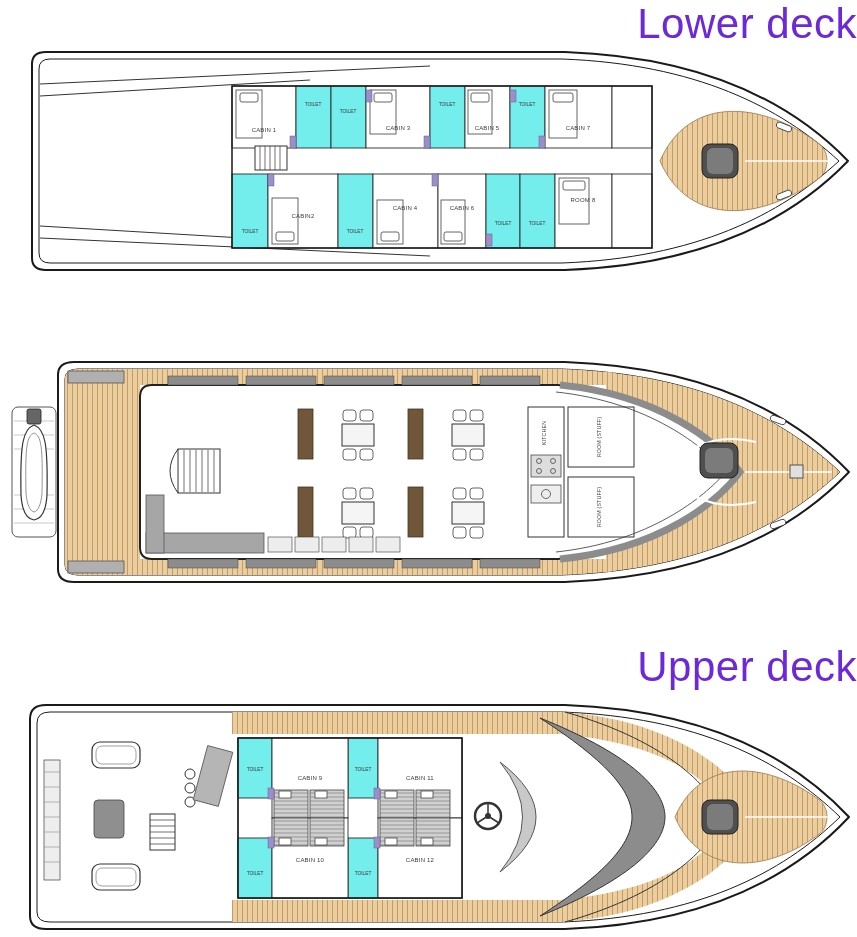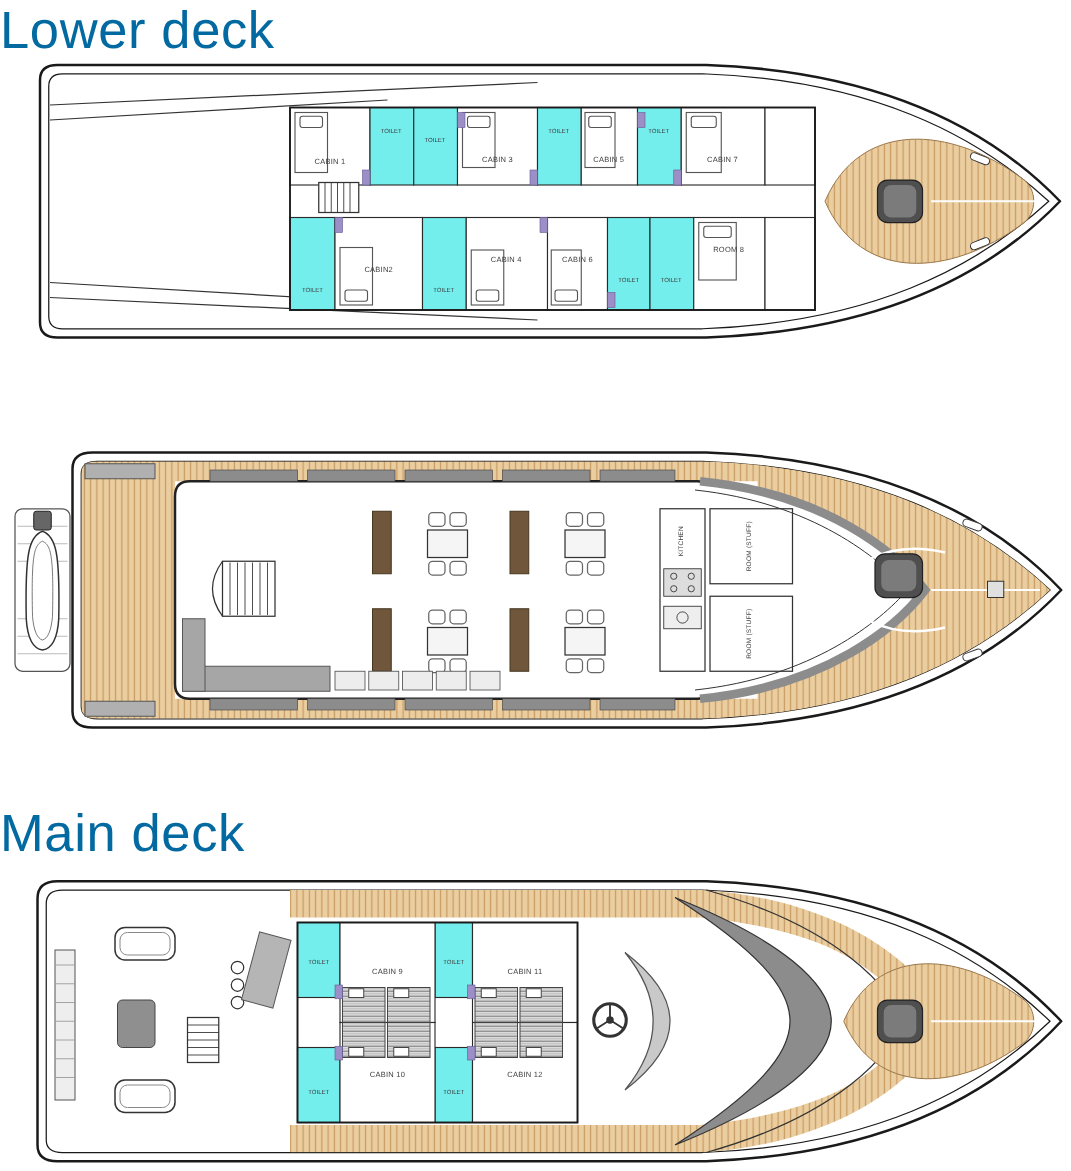--- a/index.html
+++ b/index.html
@@ -1,19 +1,19 @@
 <!DOCTYPE html>
 <html><head>
 <meta charset="utf-8">
 <style>
   html,body{margin:0;padding:0;background:#fff;}
   .canvas{position:relative;width:857px;height:937px;background:#fff;overflow:hidden;
           font-family:"Liberation Sans",sans-serif;}
   .deck-title{position:absolute;left:0;width:100%;height:48px;line-height:48px;
-              text-align:left;font-size:42px;font-weight:400;color:#0369a1;letter-spacing:.5px;}
+              text-align:right;font-size:42px;font-weight:400;color:#6d28d9;letter-spacing:.5px;}
   .deck-svg{position:absolute;left:0;}
   svg text{font-family:"Liberation Sans",sans-serif;fill:#3c3c3c;}
   .room-label{font-size:6px;letter-spacing:.2px;}
   .toilet-label{font-size:4.8px;}
   .vlabel{font-size:5.2px;letter-spacing:.2px;}
 </style>
 </head>
 <body>
 
 <div class="canvas">
@@ -290,21 +290,21 @@
       <path d="M 664,127 Q 702,170 756,157" fill="none" stroke="#fff" stroke-width="2"></path>
       <line x1="745" y1="127" x2="832" y2="127" stroke="#fff" stroke-width="1.5"></line>
       <rect x="700" y="98" width="38" height="35" rx="8" stroke="#222" stroke-width="1" fill="#4F4F4F"></rect>
       <rect x="705" y="103" width="28" height="25" rx="6" fill="#7B7B7B"></rect>
       <rect x="790" y="120" width="13" height="13" fill="#e0e0e0" stroke="#333" stroke-width="0.8"></rect>
       <rect x="770" y="72" width="16" height="6" rx="3" fill="#fff" stroke="#333" stroke-width="0.8" transform="rotate(20 778 75)"></rect>
       <rect x="770" y="176" width="16" height="6" rx="3" fill="#fff" stroke="#333" stroke-width="0.8" transform="rotate(-20 778 179)"></rect>
     </g>
   </svg>
 
-  <div class="deck-title" style="top:643px">Main deck</div>
+  <div class="deck-title" style="top:643px">Upper deck</div>
 
   <svg class="deck-svg" style="top:692px" width="857" height="245" viewBox="0 0 857 245">
     <defs>
       <clipPath id="upperClip">
         <path d="M 50,20 L 562,20 C 697,25 781,68 840,125 C 781,182 697,225 562,230 L 50,230 Q 37,230 37,220 L 37,31 Q 37,20 50,20 Z"></path>
       </clipPath>
     </defs>
 
     <g>
       <path d="M 46,13 L 565,13 C 705,18 793,65 849,125 C 793,185 705,232 565,237 L 46,237 Q 30,237 30,224 L 30,27 Q 30,13 46,13 Z" fill="#fff" stroke="#1a1a1a" stroke-width="2" stroke-linejoin="round"></path>

